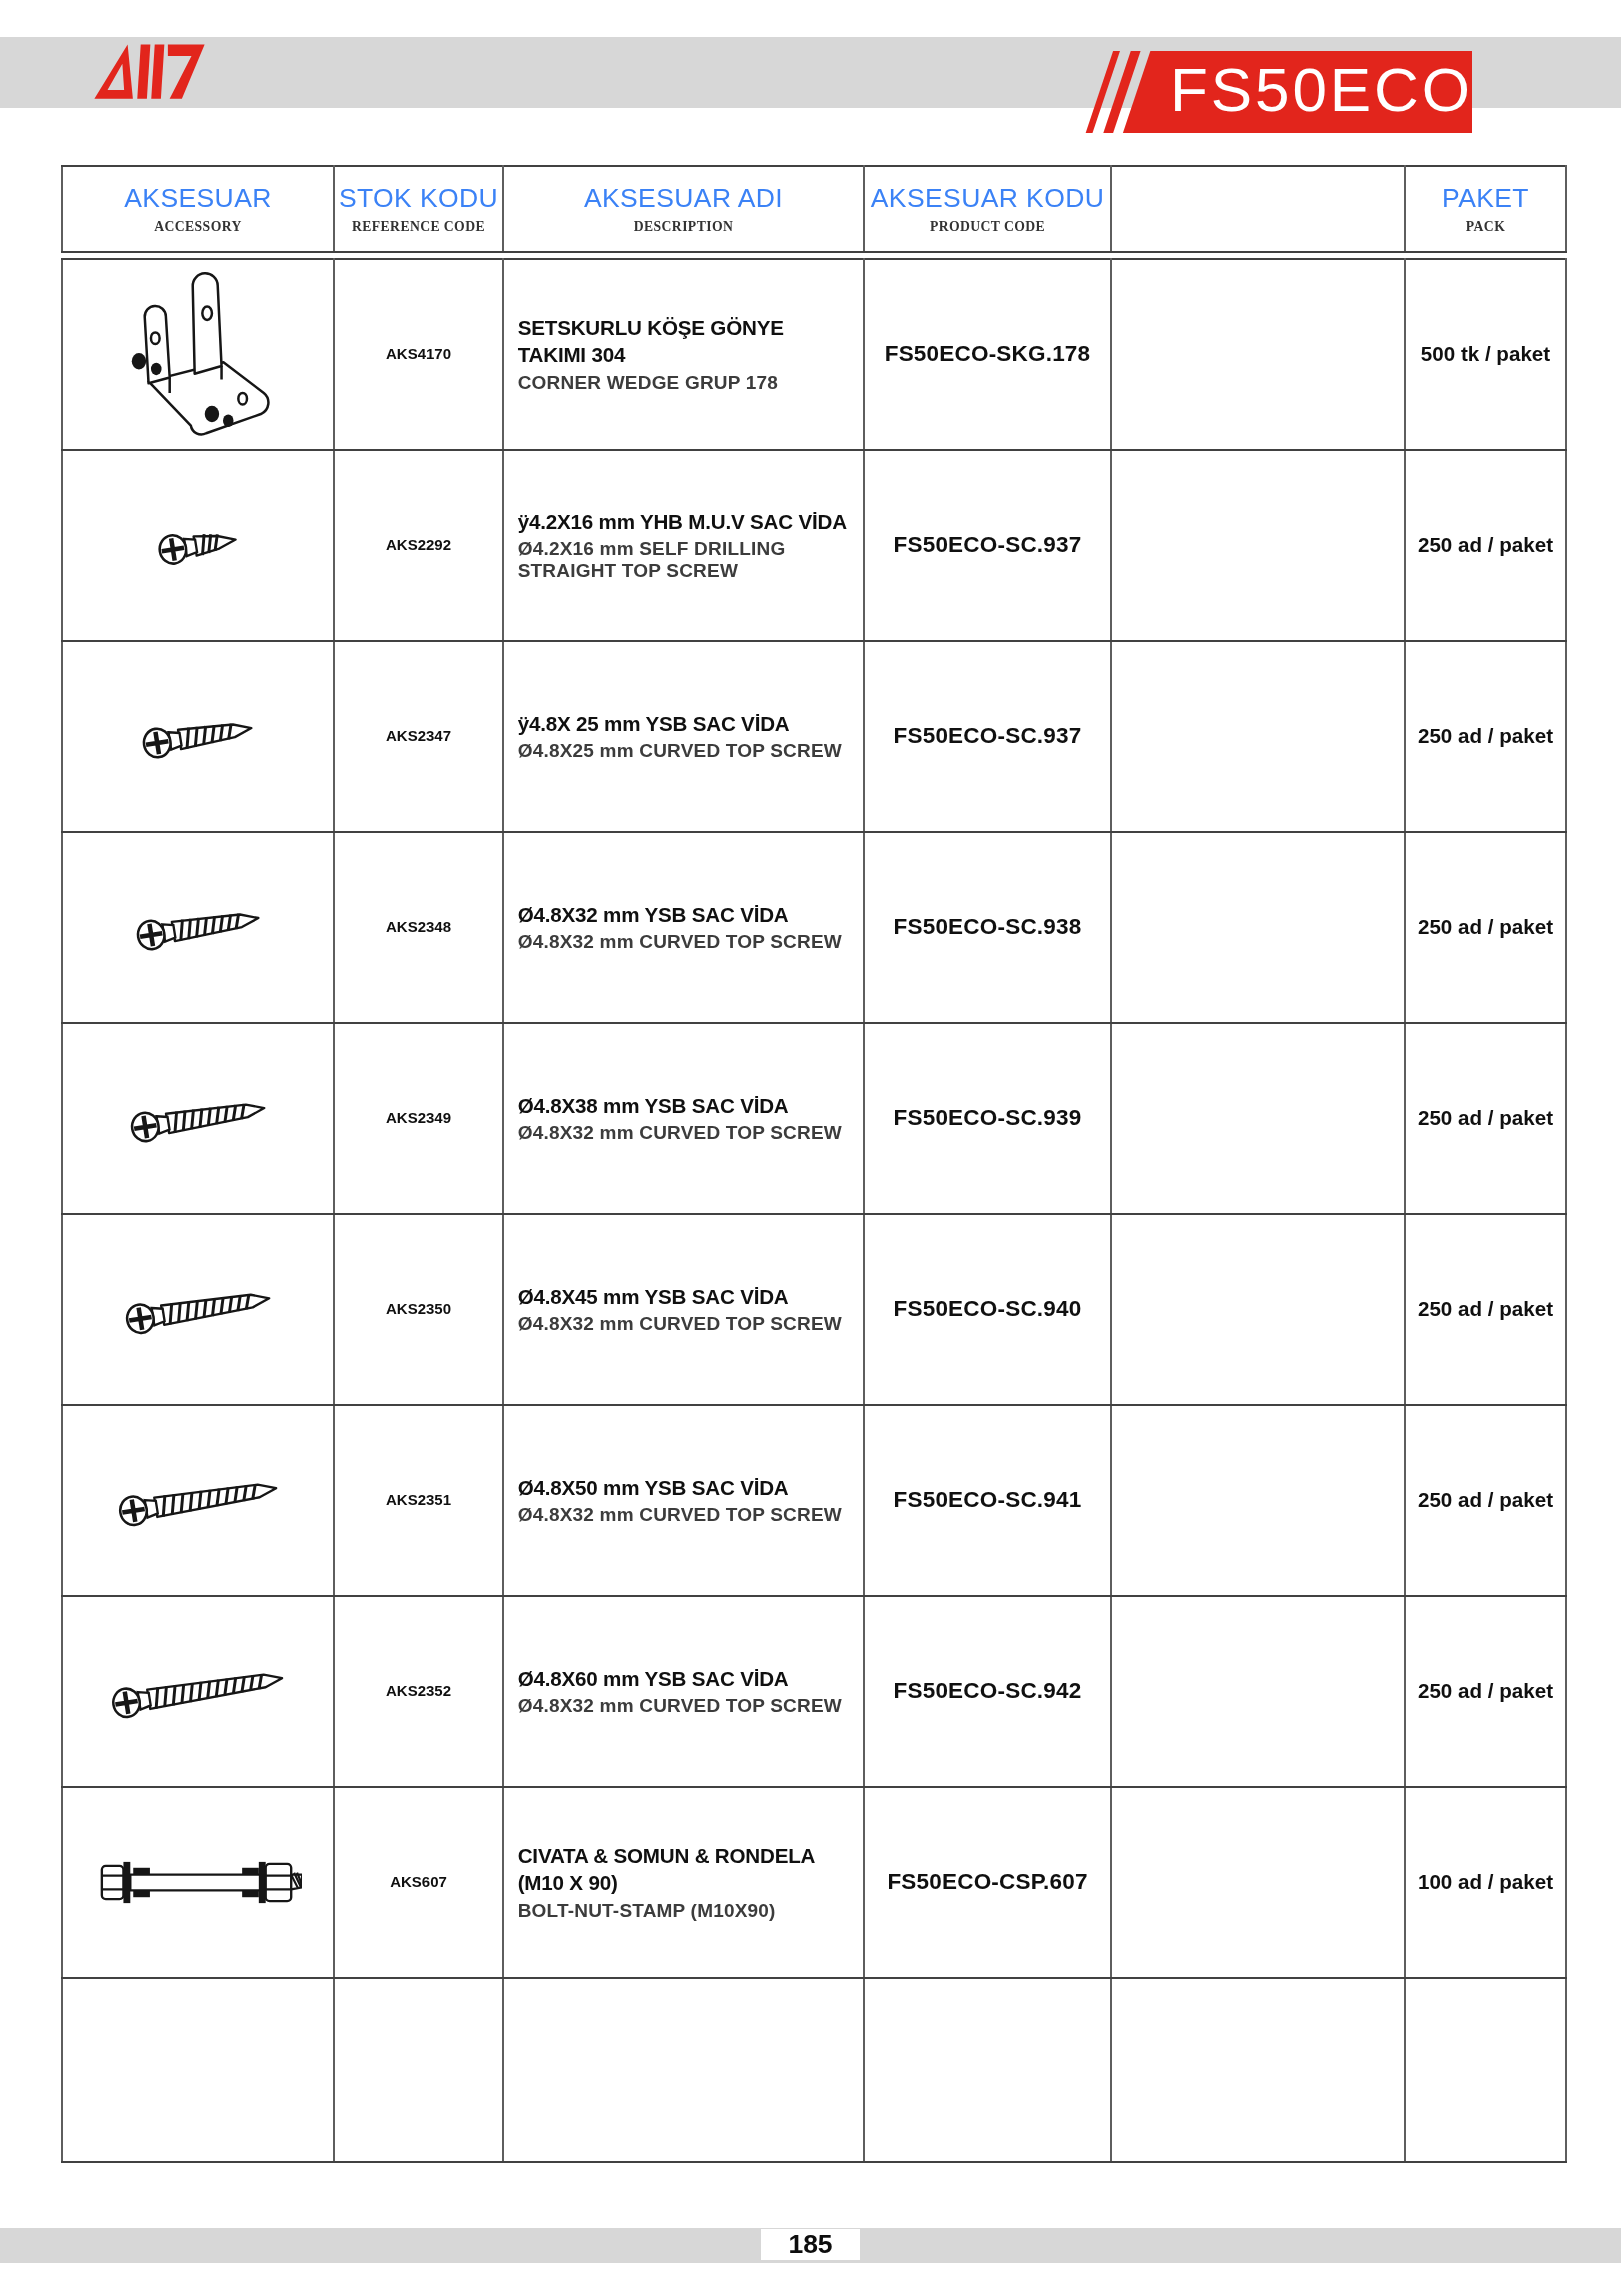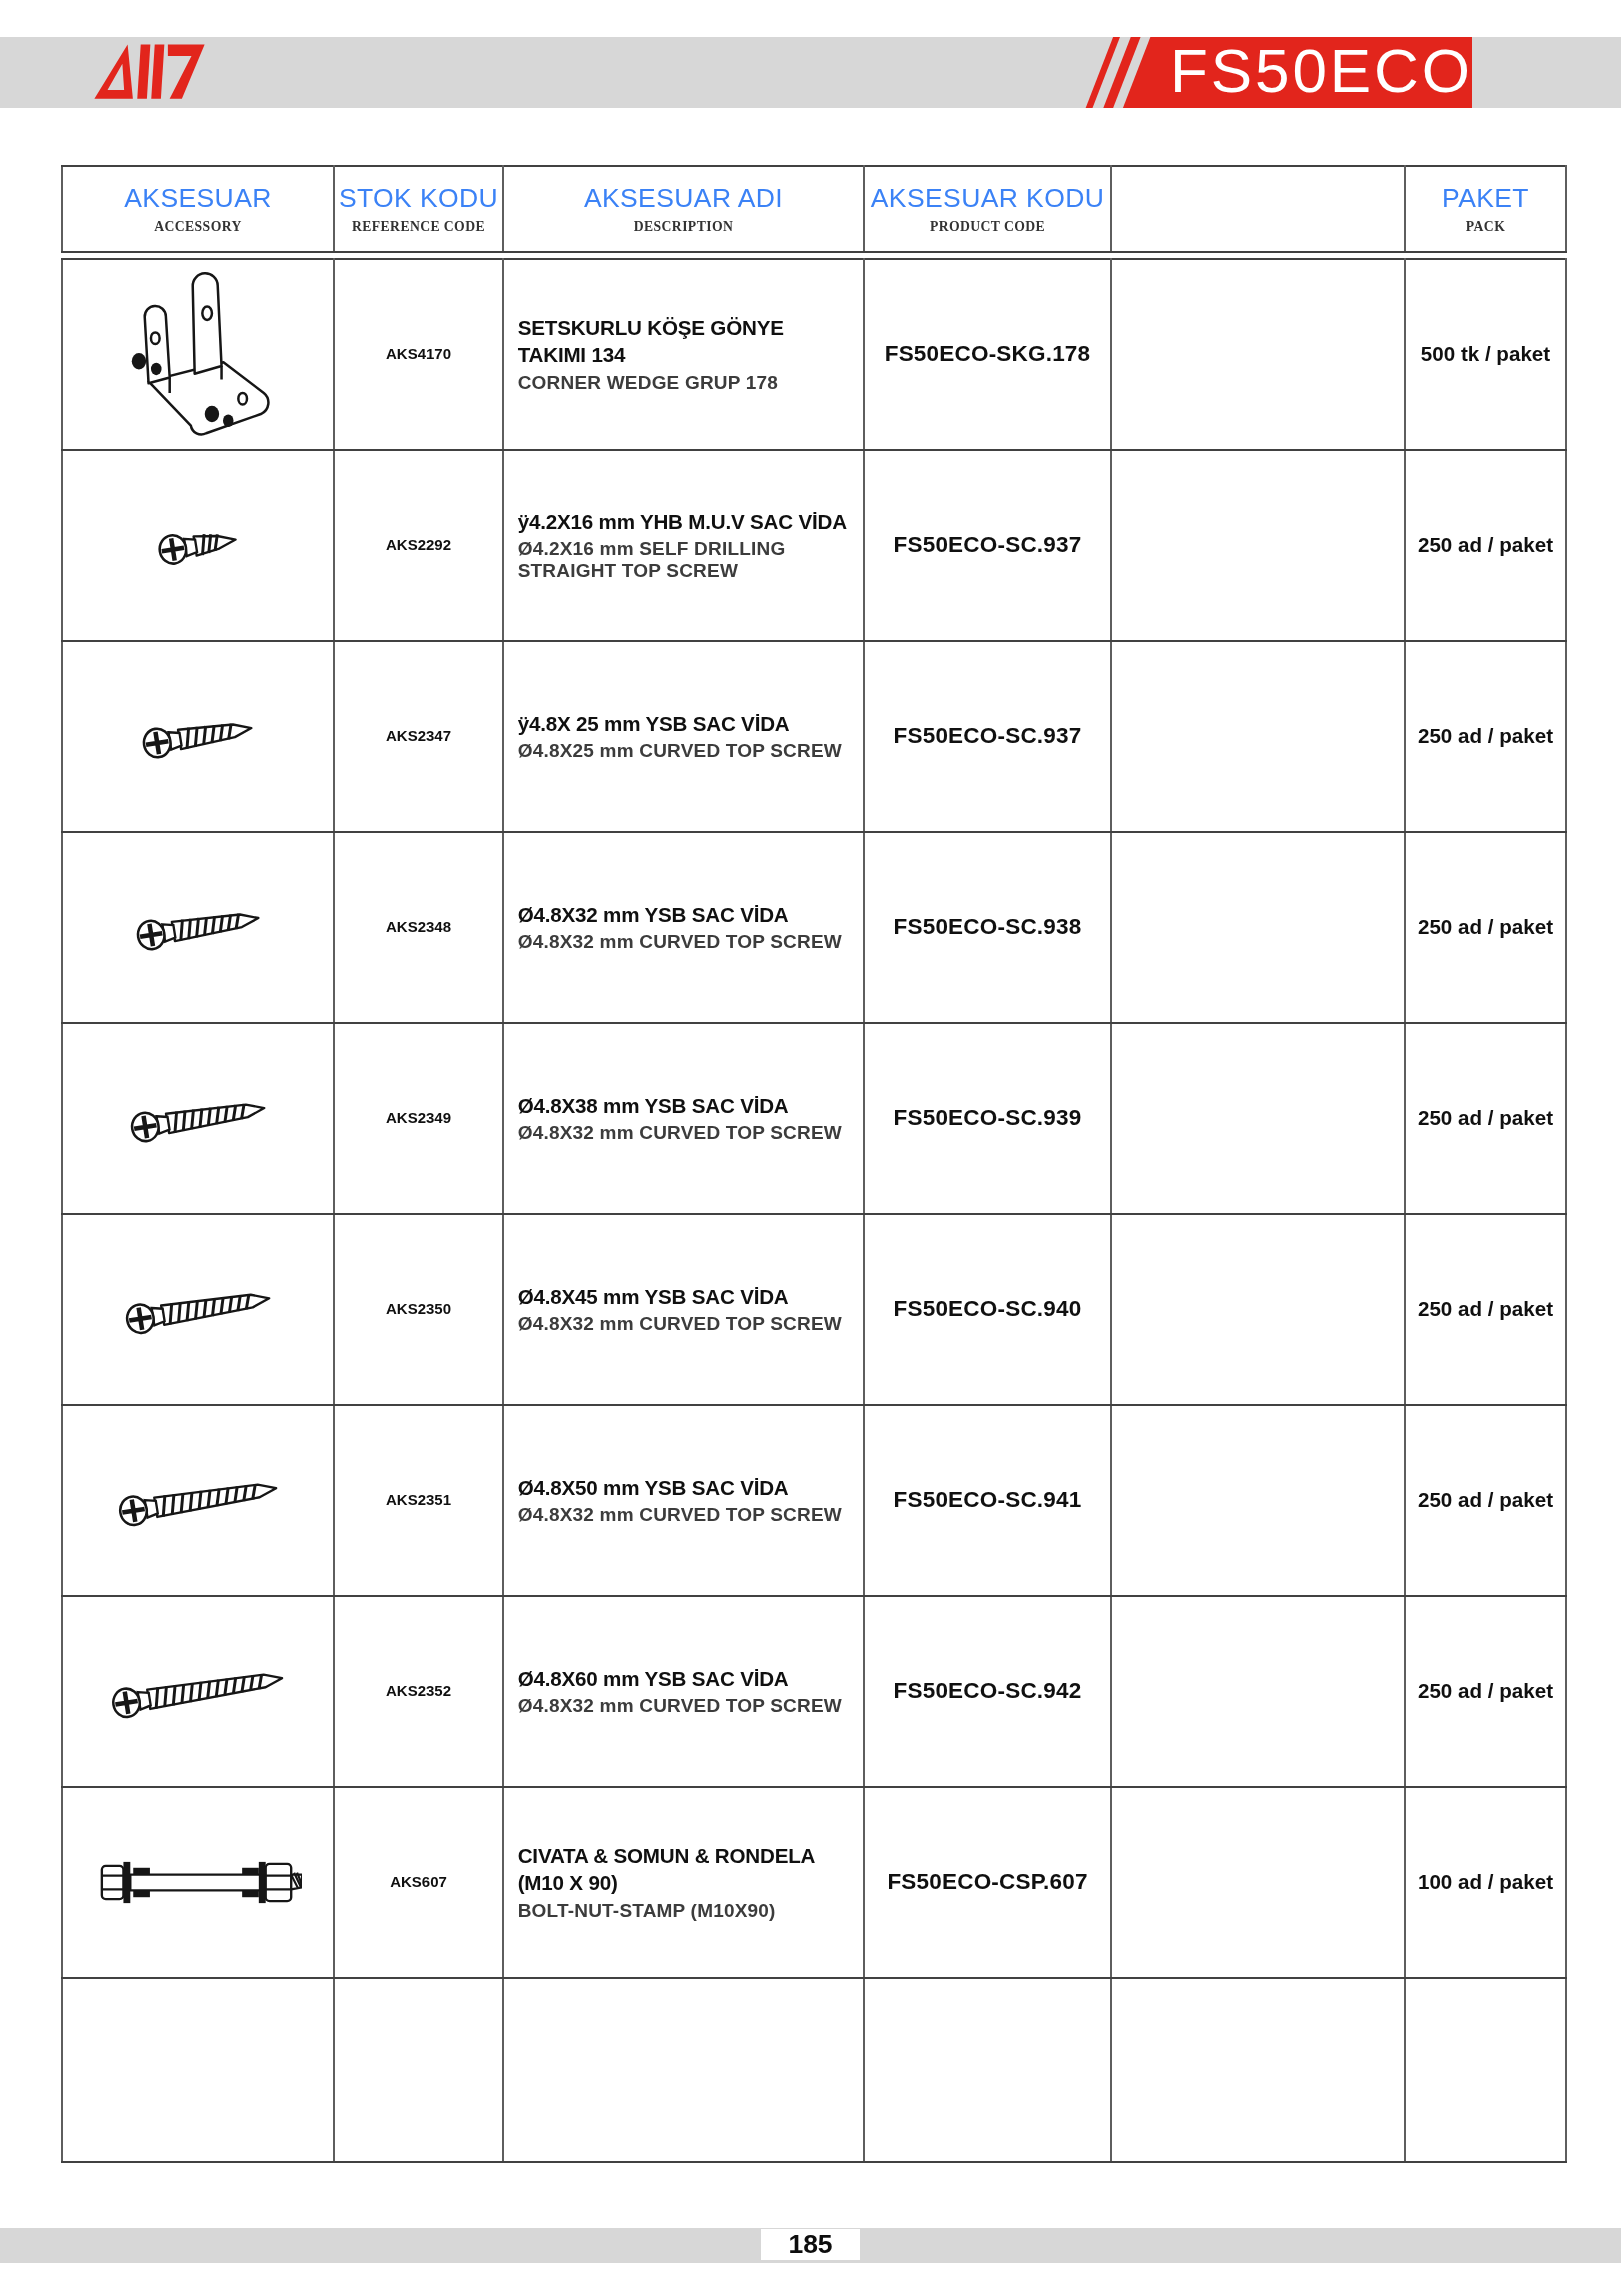--- a/index.html
+++ b/index.html
@@ -5,21 +5,21 @@
   html,body{margin:0;padding:0;background:#ffffff;}
   body{width:1621px;height:2293px;position:relative;font-family:"Liberation Sans",sans-serif;color:#141414;overflow:hidden;}
 
   
   .topbar{position:absolute;top:37px;left:0;width:1621px;height:71px;background:#d7d7d7;}
   .brand{position:absolute;left:82px;top:2.9px;height:65px;display:flex;align-items:center;gap:11.8px;}
   .logo{width:135px;height:63px;flex:0 0 auto;}
   .brand-text{display:flex;flex-direction:column;justify-content:center;line-height:1.08;}
   .brand-title{font-size:29px;font-weight:bold;color:#1b1b1b;letter-spacing:0.5px;}
   .brand-sub{font-size:22.5px;font-weight:400;color:#8f8f8f;letter-spacing:1.5px;}
-  .badge{position:absolute;top:0;right:149px;width:404px;height:71px;}
+  .badge{position:absolute;top:14px;right:149px;width:404px;height:82px;}
   .badge-bg{position:absolute;inset:0;width:100%;height:100%;}
   .badge-label{position:absolute;left:102px;top:50%;transform:translateY(-53%);color:#ffffff;font-size:62px;font-weight:400;letter-spacing:2.9px;white-space:nowrap;}
 
   
   .sheet{position:absolute;top:165px;left:61px;width:1504px;}
   table{border-collapse:collapse;table-layout:fixed;width:1504px;}
   col.c1{width:272px}col.c2{width:169px}col.c3{width:361px}col.c4{width:247px}col.c5{width:294px}col.c6{width:161px}
   th,td{border-left:2px solid #5e5e5e;border-right:2px solid #5e5e5e;border-top:2.9px solid #414141;border-bottom:2.9px solid #414141;padding:0;vertical-align:middle;background:#fff;}
   .head-table tr{height:86px;}
   .body-table{margin-top:4.9px;}
@@ -140,21 +140,21 @@
         <ellipse cx="104" cy="150" rx="7.5" ry="8.5"></ellipse>
         <ellipse cx="121" cy="157" rx="5.5" ry="6.5"></ellipse>
       </g>
     </svg>
             </div>
     </td>
     <td class="c-stock-cell">
       <span class="stock">AKS4170</span>
     </td>
     <td class="c-name-cell">
-      <div class="name">SETSKURLU KÖŞE GÖNYE TAKIMI 134</div>
+      <div class="name">SETSKURLU KÖŞE GÖNYE TAKIMI 304</div>
       <div class="name-en">CORNER WEDGE GRUP 178</div>
     </td>
     <td class="c-code-cell">
       <span class="pcode">FS50ECO-SKG.178</span>
     </td>
     <td></td>
     <td class="c-pack-cell">
       <span class="pack">500 tk / paket</span>
     </td>
   </tr>

